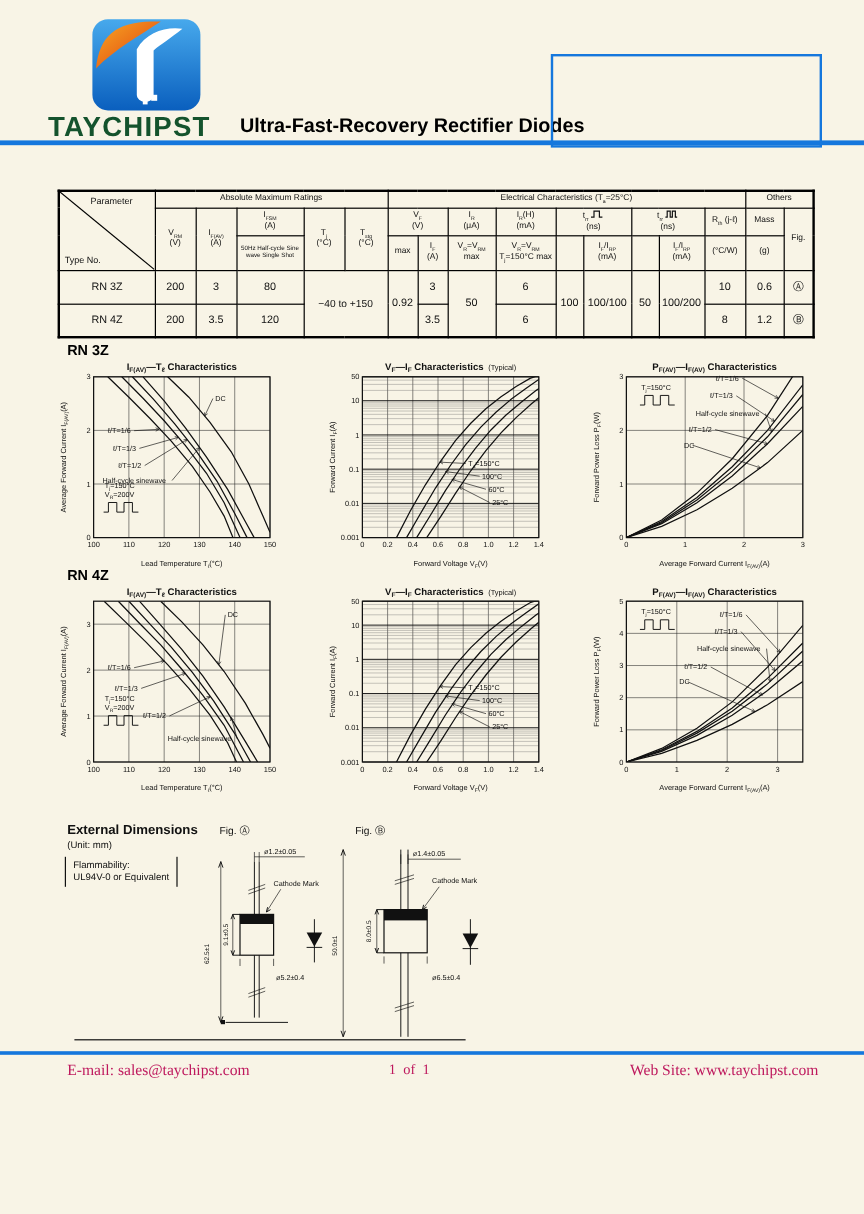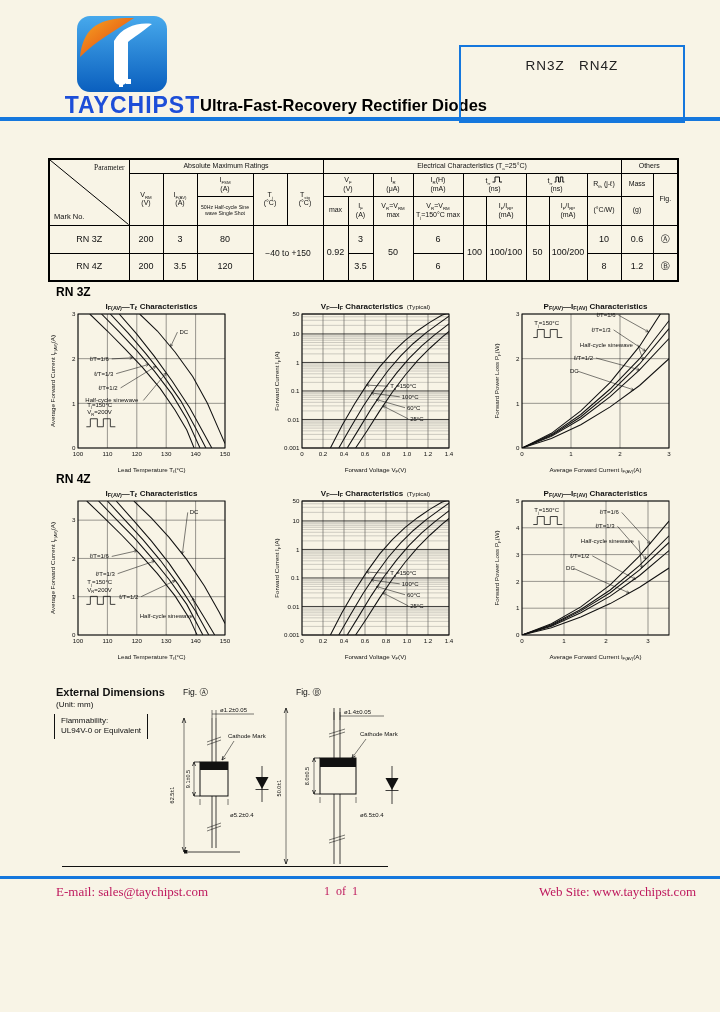--- a/index.html
+++ b/index.html
@@ -1,35 +1,35 @@
 <!DOCTYPE html>
 <html><head>
 <meta charset="utf-8">
 <style>
   html,body{margin:0;padding:0;}
   body{font-family:"Liberation Sans",sans-serif;}
   .page{position:relative;width:720px;height:1012px;background:#f8f4e6;overflow:hidden;color:#111;}
   .abs{position:absolute;}
   sub{font-size:62%;line-height:0;}
   
-  .wordmark{left:40px;top:92px;width:185px;text-align:center;font-size:23px;font-weight:bold;letter-spacing:1px;color:#1d4ed8;}
+  .wordmark{left:40px;top:92px;width:185px;text-align:left;font-size:23px;font-weight:bold;letter-spacing:1px;color:#14532d;}
   .doc-title{left:200px;top:96px;font-size:16.5px;font-weight:bold;color:#000;}
   .part-box{left:459px;top:45px;width:222px;height:74px;border:2px solid #1577dd;text-align:center;}
   .part-box .l1{margin-top:11px;font-size:13.5px;letter-spacing:1px;white-space:pre;color:#222;}
   .part-box .l2{margin-top:12px;font-size:13.5px;letter-spacing:1px;white-space:pre;color:#222;}
   .blue-rule{left:0;top:117px;width:720px;height:4px;background:#1577dd;}
   
   table.spec{position:absolute;left:48px;top:158px;border-collapse:collapse;table-layout:fixed;border:2px solid #000;}
   table.spec td{border:1px solid #000;text-align:center;vertical-align:middle;padding:0;font-size:7px;line-height:1.2;color:#111;}
   table.spec .l{display:block;}
   table.spec .note{font-size:5.2px;line-height:1.15;}
   table.spec .v{font-size:9px;}
   .corner{position:relative;}
   .corner svg{position:absolute;left:0;top:0;width:100%;height:100%;}
-  .corner .p{position:absolute;top:3px;right:4px;font-size:7.5px;font-family:Liberation Serif, serif;}
+  .corner .p{position:absolute;top:3px;right:18px;font-size:7.5px;}
   .corner .t{position:absolute;bottom:4px;left:4px;font-size:7.5px;}
   .wv{width:11px;height:7px;}
   .wv polyline{fill:none;stroke:#111;stroke-width:1;}
   
   .sec-label{font-size:12px;font-weight:bold;color:#000;}
   svg.chart{position:absolute;}
   svg.chart text{font-family:"Liberation Sans",sans-serif;fill:#111;}
   
   .ext-head{left:56px;top:686px;font-size:11px;font-weight:bold;text-align:right;}
   .ext-unit{left:56px;top:700px;font-size:8px;}
@@ -38,21 +38,21 @@
   svg.figsvg{position:absolute;}
   svg.figsvg text{font-family:"Liberation Sans",sans-serif;fill:#111;}
   svg.figsvg line,svg.figsvg path.o,svg.figsvg polyline{stroke:#111;stroke-width:.8;fill:none;}
   svg.figsvg .thin{stroke-width:.55;}
   .dim-bottom-rule{left:62px;top:866px;width:326px;height:1px;background:#111;}
   
   .footer-rule{left:0;top:876px;width:720px;height:3px;background:#1577dd;}
   .foot{top:884px;font-family:"Liberation Serif",serif;font-size:13px;color:#be185d;}
   .foot.email{left:56px;}
   .foot.page-num{left:278px;width:80px;text-align:right;font-size:12px;white-space:pre;}
-  .foot.web{right:24px;text-align:center;}
+  .foot.web{right:38px;text-align:center;}
 </style>
 </head>
 <body>
 
 <div class="page">
 
   <svg class="abs" style="left:76px;top:15px;width:92px;height:78px" viewBox="0 0 92 78">
     <defs>
       <linearGradient id="lgB" x1="0" y1="0" x2="0" y2="1">
         <stop offset="0" stop-color="#47a9ec"></stop>
@@ -66,21 +66,20 @@
     <rect x="1" y="1" width="90" height="76" rx="13" fill="url(#lgB)"></rect>
     <path d="M4 42 C7 15 20 4 50 3 L58 3 C40 15 20 26 4 42 Z" fill="url(#lgO)"></path>
     <path d="M38 26 C46 12 62 7 76 9 C66 17 58 22 52 27 L52 64 C52 68 48 70 45 70 C41 70 38 67 38 64 Z" fill="#fff"></path>
     <rect x="43" y="58" width="6" height="6" fill="#fff"></rect>
     <rect x="50" y="64" width="5" height="5" fill="#fff"></rect>
     <rect x="43" y="68" width="4" height="4" fill="#fff"></rect>
   </svg>
   <div class="abs wordmark">TAYCHIPST</div>
   <div class="abs doc-title">Ultra-Fast-Recovery Rectifier Diodes</div>
   <div class="abs part-box">
-    <div class="l1">RN3Z   RN4Z</div>
   </div>
   <div class="abs blue-rule"></div>
 
   <table class="spec">
     <colgroup>
       <col style="width:80px">
         <col style="width:34px">
         <col style="width:34px">
         <col style="width:56px">
       <col style="width:34px">
@@ -97,21 +96,21 @@
         <col style="width:32px">
         <col style="width:25px">
     </colgroup>
     <tbody>
         <tr style="height:14px">
       <td class="corner" rowspan="3">
         <svg>
               <line x1="0" y1="0" x2="100%" y2="100%" stroke="#000" stroke-width="1"></line>
             </svg>
         <span class="p">Parameter</span>
-        <span class="t">Mark No.</span>
+        <span class="t">Type No.</span>
       </td>
       <td colspan="5">Absolute Maximum Ratings</td>
       <td colspan="9">Electrical Characteristics  (T<sub>a</sub>=25°C)</td>
       <td colspan="2">Others</td>
     </tr>
     <tr style="height:23px">
       <td rowspan="2">
             <span class="l">V<sub>RM</sub></span>
             <span class="l">(V)</span>
           </td>

